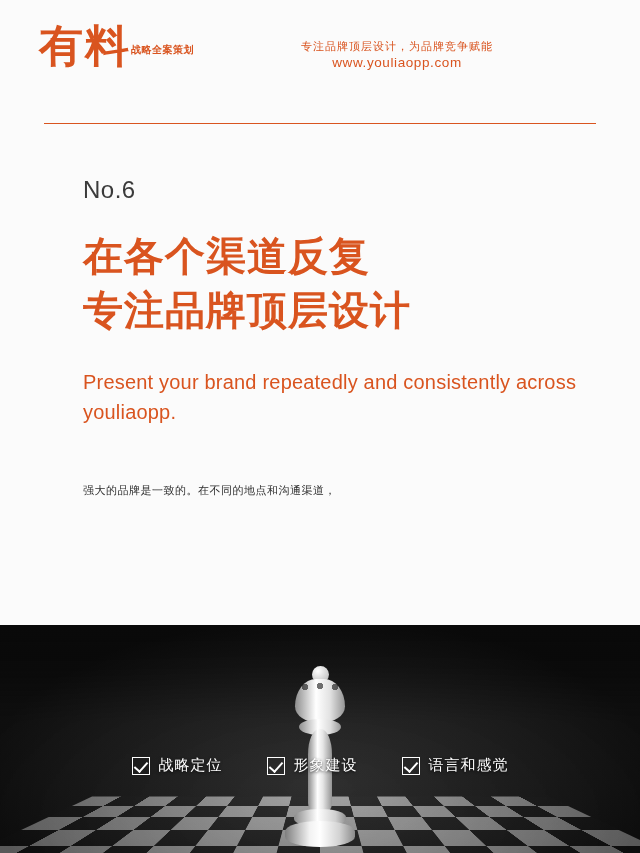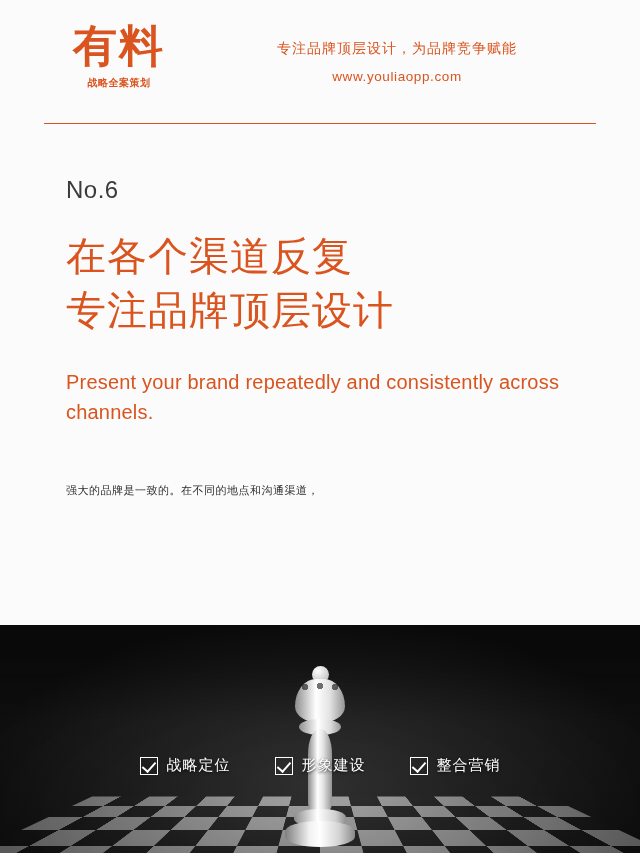--- a/index.html
+++ b/index.html
@@ -22,21 +22,20 @@
     position: relative;
     height: 124px;
     padding: 22px 40px 0 44px;
     display: flex;
     align-items: flex-start;
   }
   .logo-block {
     width: 150px;
     flex: none;
     display: flex;
-    flex-direction: column;
     align-items: center;
     padding-top: 2px;
     justify-content: flex-end;
   }
   .logo-mark {
     font-family: "DejaVu Sans", sans-serif;
     font-size: 44px;
     font-weight: 700;
     color: #d9541f;
     letter-spacing: 2px;
@@ -50,56 +49,55 @@
     color: #d9541f;
     letter-spacing: 0.5px;
     white-space: nowrap;
   }
   .header-right {
     flex: 1;
     padding-top: 16px;
     text-align: center;
   }
   .header-slogan {
-    font-size: 14px;
+    font-size: 11px;
     color: #d9541f;
     letter-spacing: 1px;
     line-height: 1.5;
     white-space: nowrap;
   }
   .header-url {
-    margin-top: 10px;
     font-size: 13.5px;
     color: #d9541f;
     letter-spacing: 0.6px;
   }
   .header-rule {
     position: absolute;
     left: 44px;
     right: 44px;
     bottom: 0;
     height: 1px;
     background: #d9541f;
   }
 
   
   .content {
-    padding: 52px 44px 0 66px;
+    padding: 52px 44px 0 83px;
   }
   .number {
     font-size: 24px;
     color: #3b3b3b;
     letter-spacing: 0.5px;
     font-family: "Liberation Sans", sans-serif;
   }
   .headline {
     margin-top: 26px;
     color: #d9541f;
     font-size: 40px;
-    font-weight: 400;
+    font-weight: 700;
     line-height: 1.34;
     letter-spacing: 1px;
     font-family: "DejaVu Sans", sans-serif;
   }
   .headline .line { display: block; white-space: nowrap; }
   .subhead {
     margin-top: 30px;
     color: #d9541f;
     font-size: 20px;
     line-height: 1.5;
@@ -256,21 +254,21 @@
   </div>
 
   <div class="content">
     <div class="number">No.6</div>
 
     <div class="headline">
       <span class="line">在各个渠道反复</span>
       <span class="line">专注品牌顶层设计</span>
     </div>
 
-    <div class="subhead">Present your brand repeatedly and consistently across channels.</div>
+    <div class="subhead">Present your brand repeatedly and consistently across youliaopp.</div>
 
     <div class="body-copy">
       <p>强大的品牌是一致的。在不同的地点和沟通渠道，</p>
     </div>
   </div>
 
   <div class="photo">
     <div class="board"></div>
     <div class="board-fade"></div>
     <div class="vignette"></div>
@@ -288,18 +286,18 @@
       <div class="check-item">
         <span class="check-box"></span>
         <span>战略定位</span>
       </div>
       <div class="check-item">
         <span class="check-box"></span>
         <span>形象建设</span>
       </div>
       <div class="check-item">
         <span class="check-box"></span>
-        <span>整合营销</span>
+        <span>语言和感觉</span>
       </div>
     </div>
   </div>
 
 </div>
 
 </body></html>

